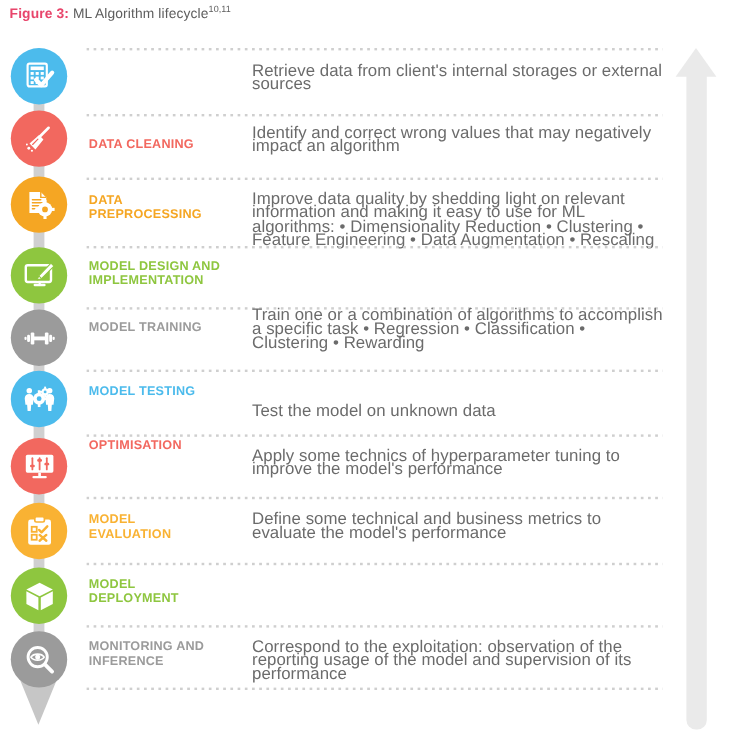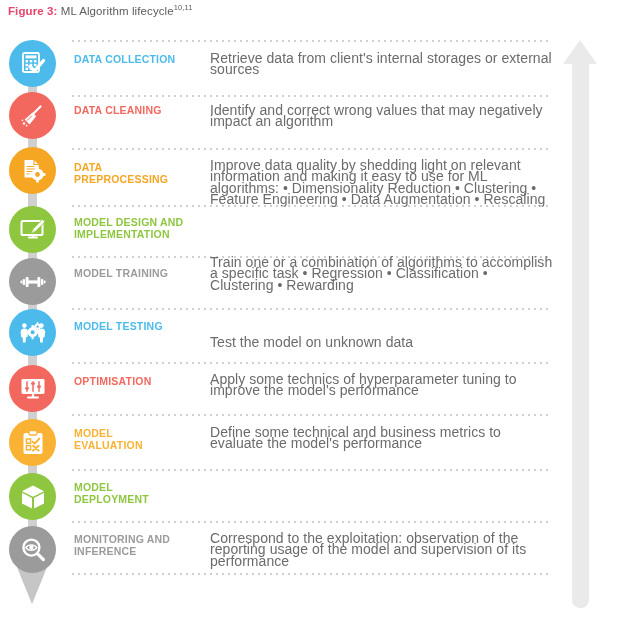--- a/index.html
+++ b/index.html
@@ -157,36 +157,35 @@
           <rect x="6.5" y="13.8" width="2.6" height="2.4"></rect>
             <rect x="10.7" y="13.8" width="2.6" height="2.4"></rect>
             <rect x="14.9" y="13.8" width="2.6" height="2.4"></rect>
           <rect x="6.5" y="17.6" width="2.6" height="2.4"></rect>
             <rect x="10.7" y="17.6" width="2.6" height="2.4"></rect>
         </g>
         <path d="M11 16.5 L15.5 21 L24.5 10.5" fill="none" stroke="white" stroke-width="3.4" stroke-linecap="round" stroke-linejoin="round"></path>
       </svg>
       </span>
            </div>
-    <div class="stage-label" style="top:53px;color:#4cbbec">DATA COLLECTION</div>
     <div class="stage-desc" style="top:53px">Retrieve data from client's internal storages or external sources</div>
     <div class="sep" style="top:95px"></div>
     <div class="circle" style="top:92px;background:#f2685f">
              <span>
         <svg width="28" height="28" viewBox="0 0 28 28">
         <path d="M21.5 4.5 L13 13" stroke="white" stroke-width="2.2" stroke-linecap="round"></path>
         <path d="M13.6 10.6 L17.2 14.2 L10.5 22.5 C9 21 7.2 19.2 5.6 17.6 Z" fill="white"></path>
         <path d="M8.2 18.4 L12.6 14" stroke="#f2685f" stroke-width="1" stroke-linecap="round"></path>
         <circle cx="5" cy="21.5" r="1.2" fill="white"></circle>
         <circle cx="7.6" cy="23.6" r="0.9" fill="white"></circle>
         <circle cx="3.4" cy="18.4" r="0.8" fill="white"></circle>
       </svg>
       </span>
            </div>
-    <div class="stage-label" style="top:104px;color:#f2685f">DATA CLEANING</div>
+    <div class="stage-label" style="top:114px;color:#f2685f">DATA CLEANING</div>
     <div class="stage-desc" style="top:105px">Identify and correct wrong values that may negatively impact an algorithm</div>
     <div class="sep" style="top:148px"></div>
     <div class="circle" style="top:147px;background:#f5a623">
              <span>
         <svg width="28" height="28" viewBox="0 0 28 28">
         <path d="M5.5 3 h9.5 l4.5 4.5 v13 h-14 Z" fill="white"></path>
         <path d="M15 3 v4.5 h4.5" fill="none" stroke="#f5a623" stroke-width="1.2"></path>
         <g stroke="#f5a623" stroke-width="1.2" stroke-linecap="round">
           <path d="M8 9.5 h7"></path>
             <path d="M8 12 h8"></path>
@@ -286,21 +285,21 @@
         <g fill="#f2685f">
           <rect x="6" y="12.2" width="4" height="2.2" rx="1"></rect>
           <rect x="12" y="7.6" width="4" height="2.2" rx="1"></rect>
           <rect x="18" y="10.6" width="4" height="2.2" rx="1"></rect>
         </g>
         <path d="M12.9 19 h2.2 v3 h-2.2 Z" fill="white"></path>
         <path d="M9 22.6 h10" stroke="white" stroke-width="2" stroke-linecap="round"></path>
       </svg>
       </span>
            </div>
-    <div class="stage-label" style="top:375px;color:#f2685f">OPTIMISATION</div>
+    <div class="stage-label" style="top:365px;color:#f2685f">OPTIMISATION</div>
     <div class="stage-desc" style="top:374px">Apply some technics of hyperparameter tuning to improve the model's performance</div>
     <div class="sep" style="top:414px"></div>
     <div class="circle" style="top:419px;background:#f9b233">
              <span>
         <svg width="28" height="28" viewBox="0 0 28 28">
         <rect x="4.5" y="4" width="19" height="21" rx="2" fill="white"></rect>
         <rect x="10" y="1.6" width="8" height="4.4" rx="1.4" fill="white" stroke="#f9b233" stroke-width="1.4"></rect>
         <g fill="none" stroke="#f9b233" stroke-width="1.5">
           <rect x="7.4" y="10" width="4.2" height="4.2"></rect>
           <rect x="7.4" y="16.6" width="4.2" height="4.2"></rect>

